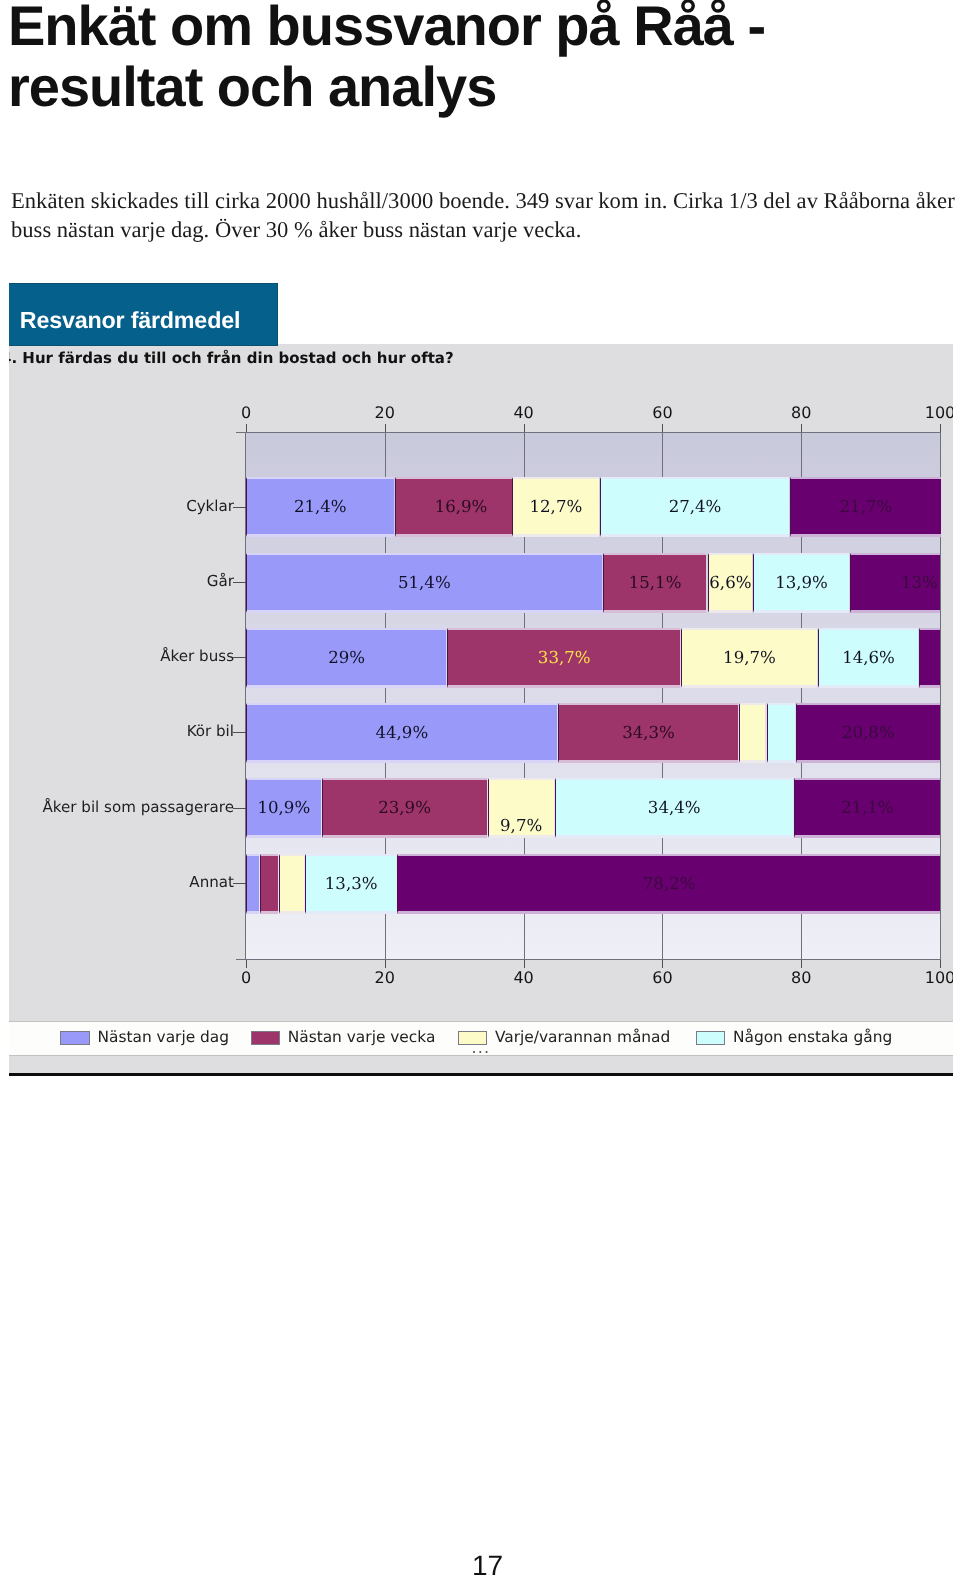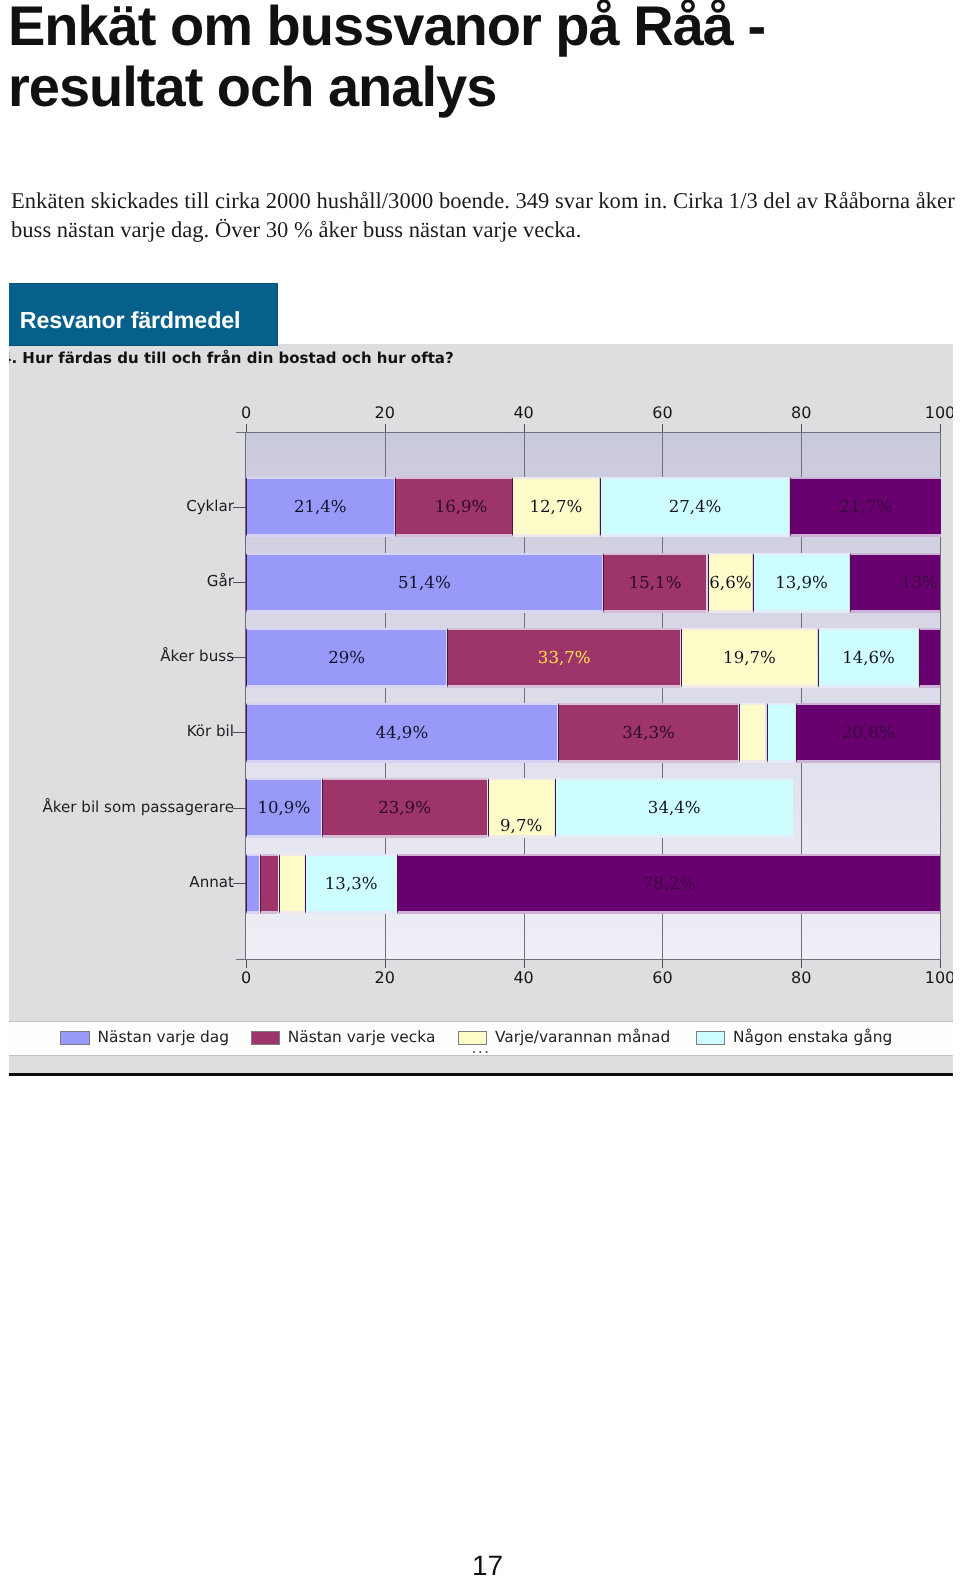--- a/index.html
+++ b/index.html
@@ -149,20 +149,23 @@
           </div>
           <div class="seg" style="left: 75.646px; width: 164.866px; background: rgb(157, 53, 106); border-left: 1.1px solid rgb(74, 17, 80);">
             <span style="color: rgb(42, 10, 32);">23,9%</span>
           </div>
           <div class="seg" style="left: 241.512px; width: 66.318px; background: rgb(253, 252, 200); border-left: 1.1px solid rgb(74, 17, 80); align-items: flex-end;">
             <span>9,7%</span>
           </div>
           <div class="seg" style="left: 308.83px; width: 237.736px; background: rgb(206, 253, 253); border-left: 1.1px solid rgb(74, 17, 80);">
             <span>34,4%</span>
           </div>
+          <div class="seg" style="left: 547.566px; width: 146.434px; background: rgb(105, 0, 112); border-left: 1.1px solid rgb(74, 17, 80);">
+            <span style="color: rgb(58, 10, 62);">21,1%</span>
+          </div>
         </div>
         <div class="bar" style="left: 0px; top: 421.1px; width: 694px;">
           <div class="seg" style="left: 0px; width: 12.88px; background: rgb(153, 153, 250); border-left: 1.1px solid rgb(74, 17, 80);"></div>
           <div class="seg" style="left: 13.88px; width: 18.432px; background: rgb(157, 53, 106); border-left: 1.1px solid rgb(74, 17, 80);"></div>
           <div class="seg" style="left: 33.312px; width: 24.678px; background: rgb(253, 252, 200); border-left: 1.1px solid rgb(74, 17, 80);"></div>
           <div class="seg" style="left: 58.99px; width: 91.302px; background: rgb(206, 253, 253); border-left: 1.1px solid rgb(74, 17, 80);">
             <span>13,3%</span>
           </div>
           <div class="seg" style="left: 151.292px; width: 542.708px; background: rgb(105, 0, 112); border-left: 1.1px solid rgb(74, 17, 80);">
             <span style="color: rgb(58, 10, 62);">78,2%</span>

